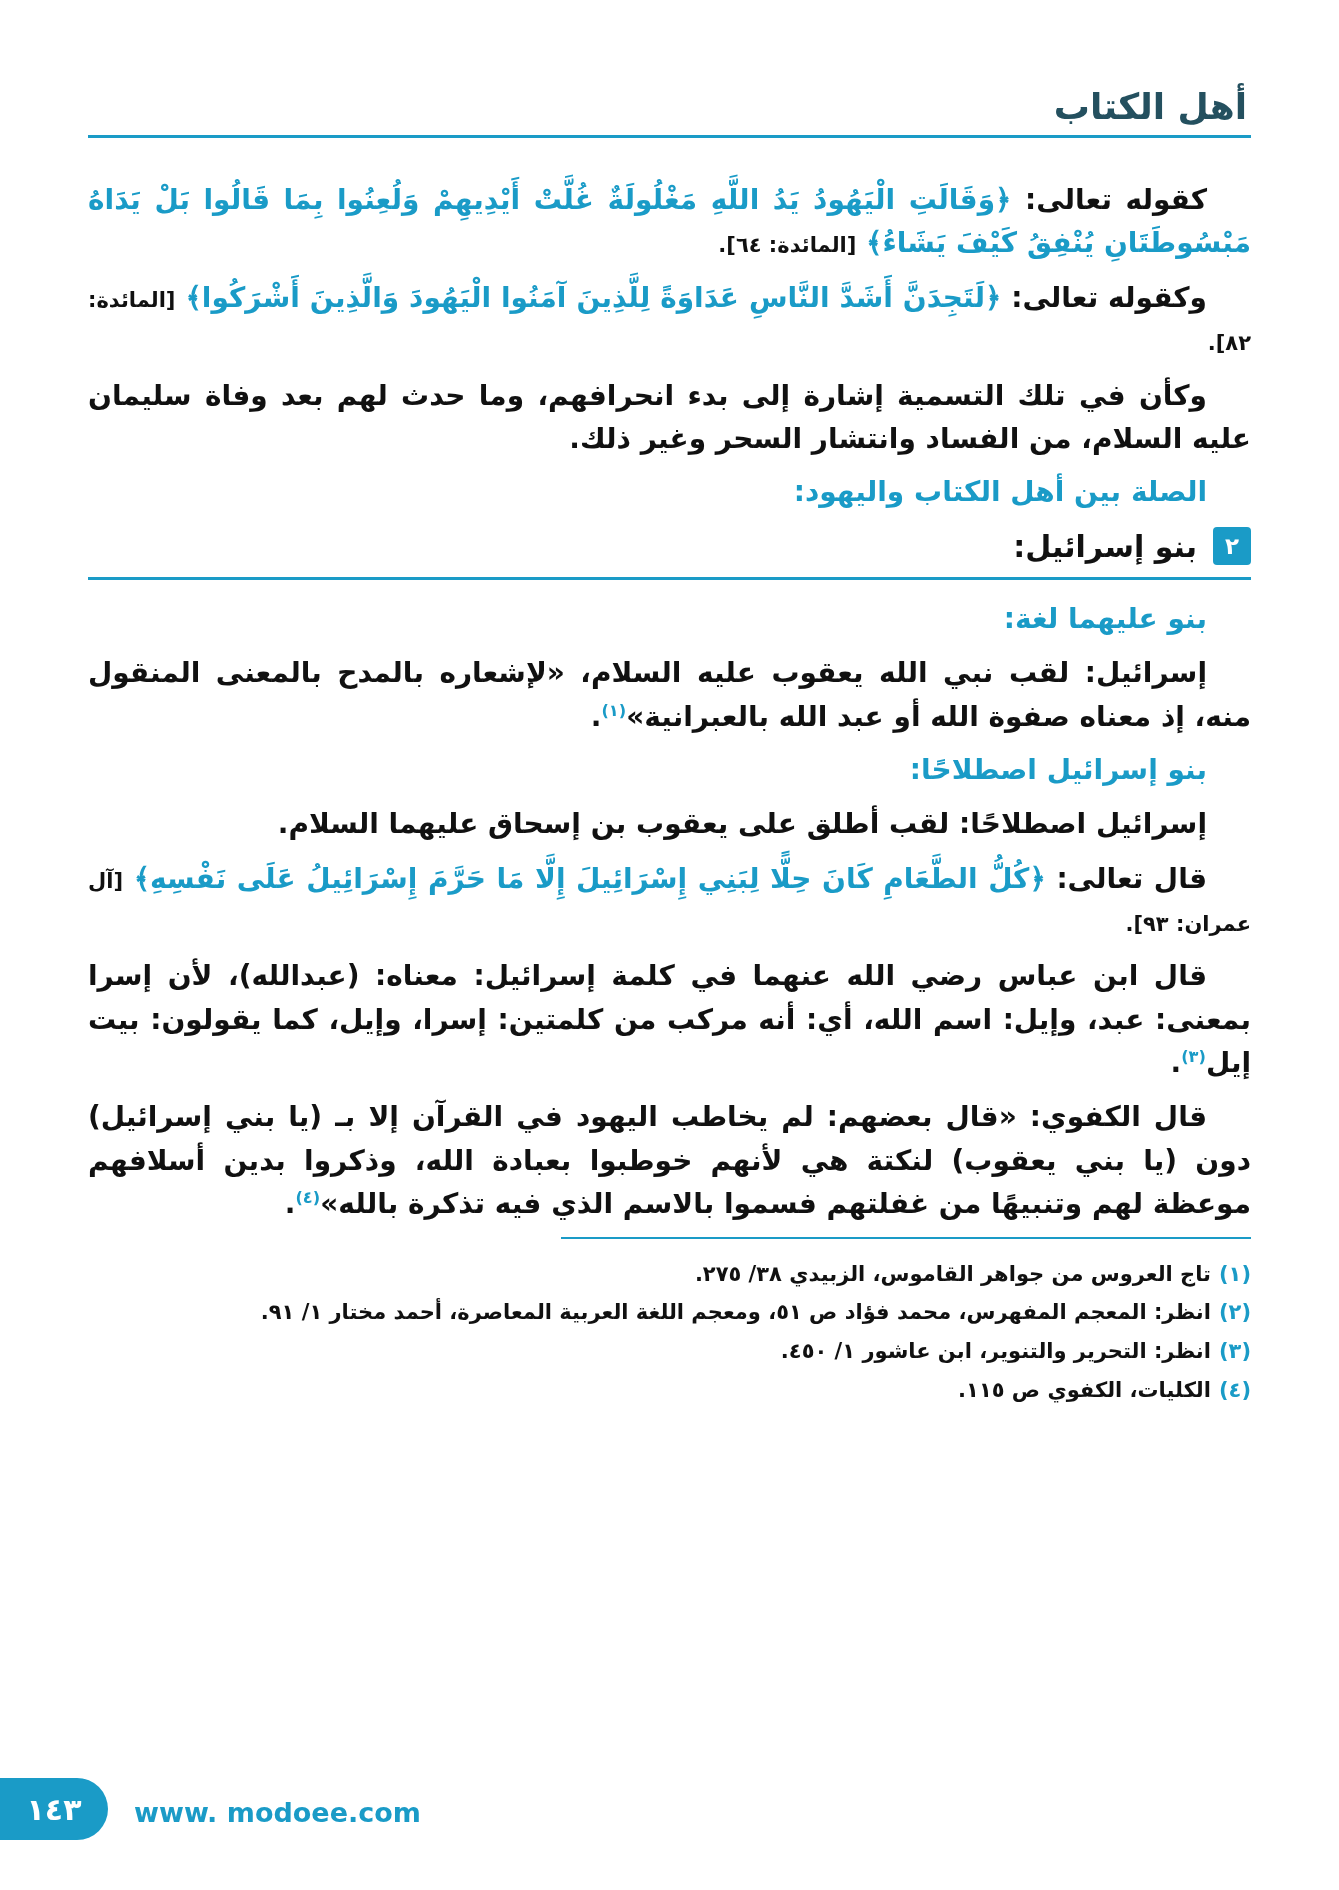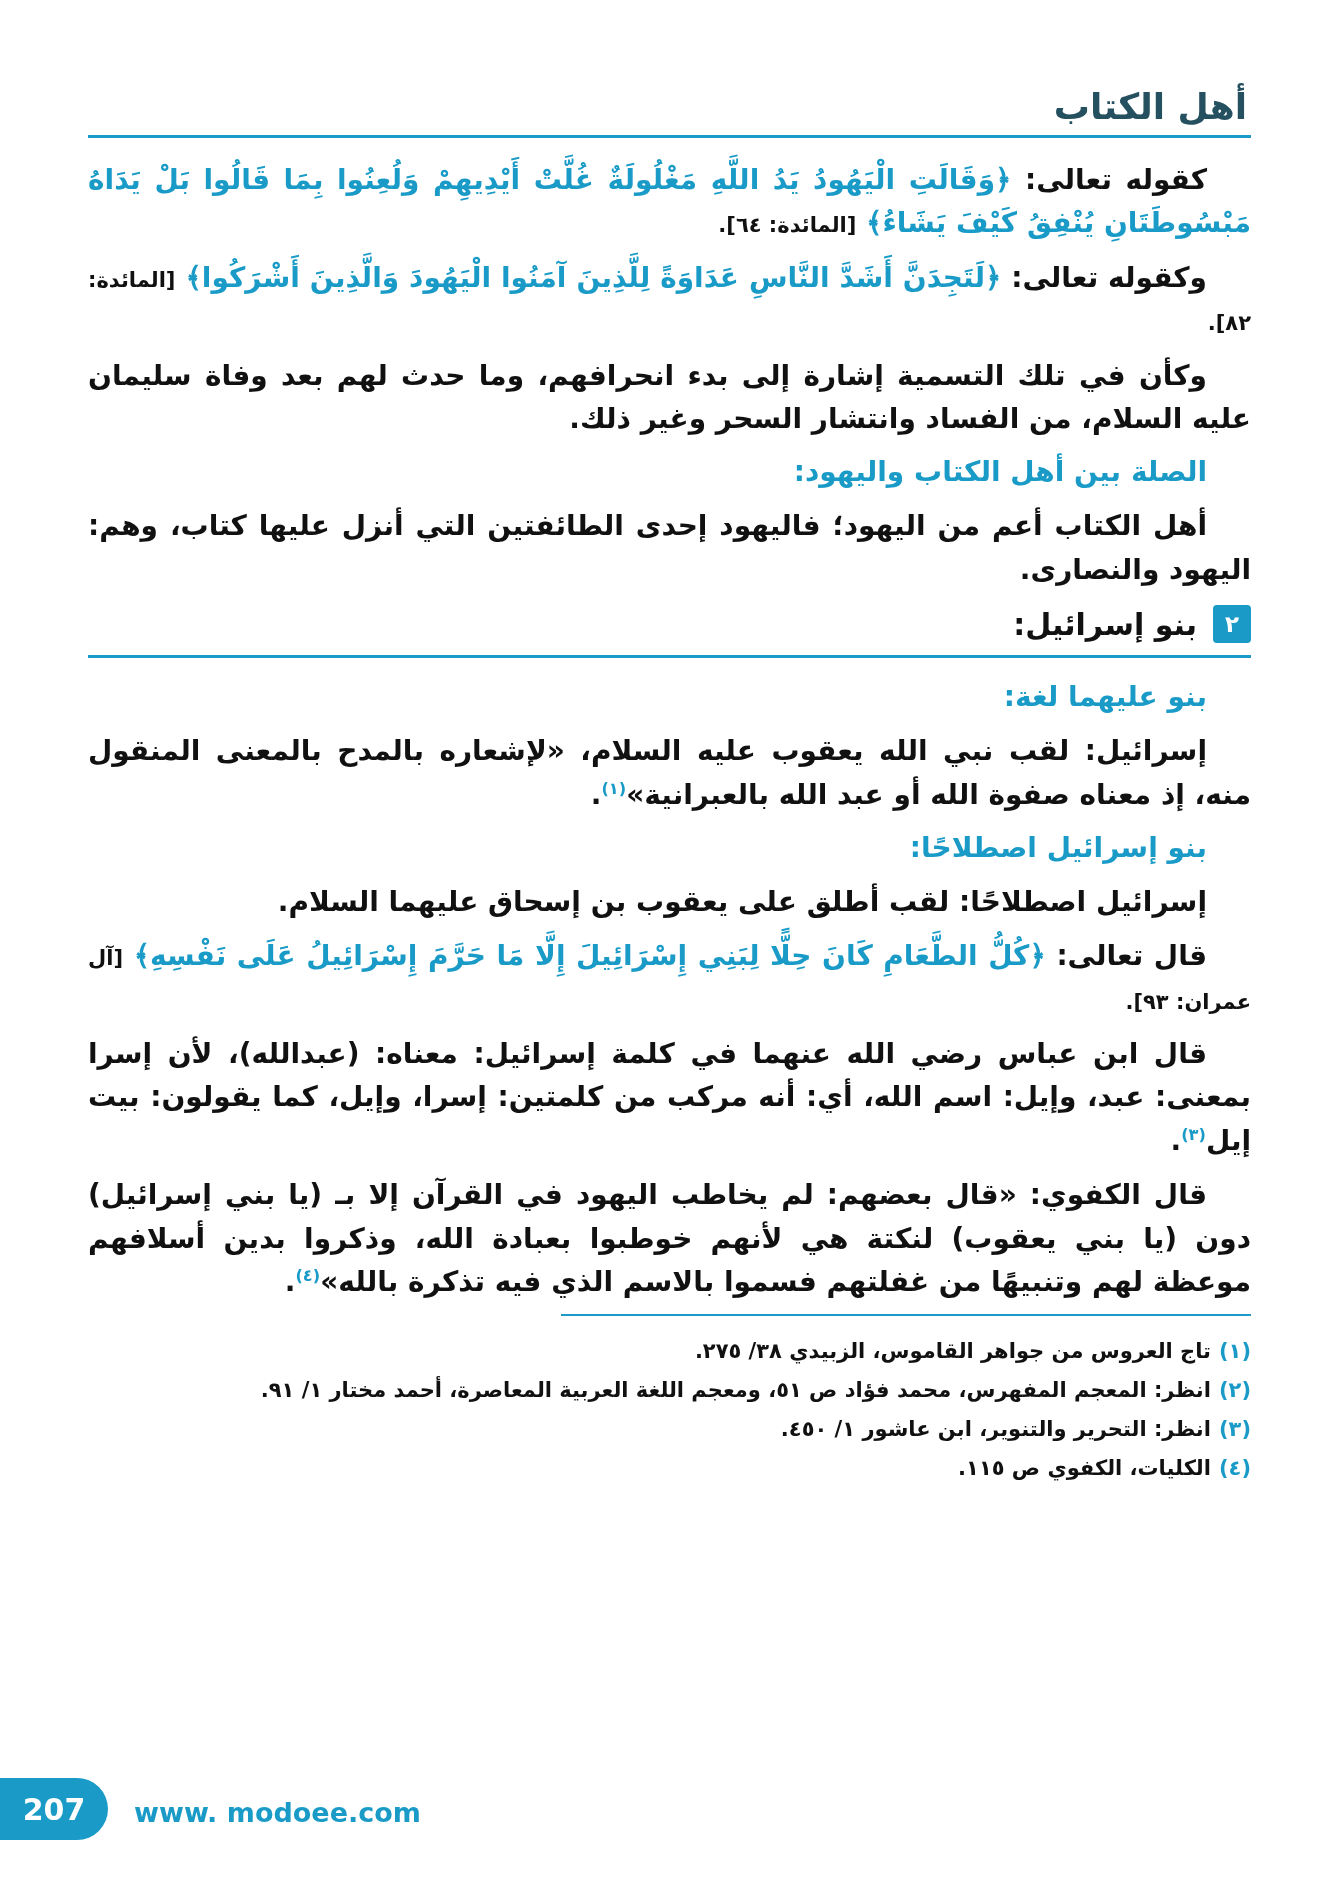--- a/index.html
+++ b/index.html
@@ -14,21 +14,21 @@
     background:#ffffff; overflow:hidden; direction:rtl;
     font-family:"DejaVu Sans", sans-serif; color:var(--ink);
   }
   .page-header{
     margin:86px 88px 0; padding:0 4px 8px;
     border-bottom:3px solid var(--accent);
   }
   .header-title{
     font-size:36px; font-weight:bold; color:var(--header-title);
   }
-  .content{ padding:20px 88px 0; }
+  .content{ padding:40px 88px 0; }
   .para{
     margin:0 0 11px; font-size:28px; font-weight:bold;
     line-height:1.55; text-align:justify; text-indent:44px;
   }
   .verse{ color:var(--accent); }
   .ref{ font-size:21px; color:var(--ink); }
   .teal-head{
     color:var(--accent); font-size:28px; font-weight:bold;
     margin:2px 0 11px; text-indent:44px; line-height:1.5;text-align:right;
   }
@@ -87,21 +87,20 @@
     <p class="para">
       <span>وكقوله تعالى: </span>
       <span class="verse">﴿لَتَجِدَنَّ أَشَدَّ النَّاسِ عَدَاوَةً لِلَّذِينَ آمَنُوا الْيَهُودَ وَالَّذِينَ أَشْرَكُوا﴾</span>
       <span class="ref"> [المائدة: ٨٢].</span>
     </p>
 
     <p class="para">وكأن في تلك التسمية إشارة إلى بدء انحرافهم، وما حدث لهم بعد وفاة سليمان عليه السلام، من الفساد وانتشار السحر وغير ذلك.</p>
 
     <h3 class="teal-head">الصلة بين أهل الكتاب واليهود:</h3>
 
-    <p class="para">أهل الكتاب أعم من اليهود؛ فاليهود إحدى الطائفتين التي أنزل عليها كتاب، وهم: اليهود والنصارى.</p>
 
     <div class="section-row">
       <span class="num-box">٢</span>
       <span class="section-title">بنو إسرائيل:</span>
     </div>
     <hr class="section-rule">
 
     <h3 class="teal-head">بنو عليهما لغة:</h3>
 
     <p class="para">
@@ -140,17 +139,17 @@
         <span class="fn-num">(٣)</span><span class="fn-text">انظر: التحرير والتنوير، ابن عاشور ١/ ٤٥٠.</span>
       </p>
       <p class="footnote">
         <span class="fn-num">(٤)</span><span class="fn-text">الكليات، الكفوي ص ١١٥.</span>
       </p>
     </section>
 
   </main>
 
   <div class="page-tab">
-    <span>207</span>
+    <span>١٤٣</span>
   </div>
   <div class="website">www. modoee.com</div>
 
 </div>
 
 </body></html>

